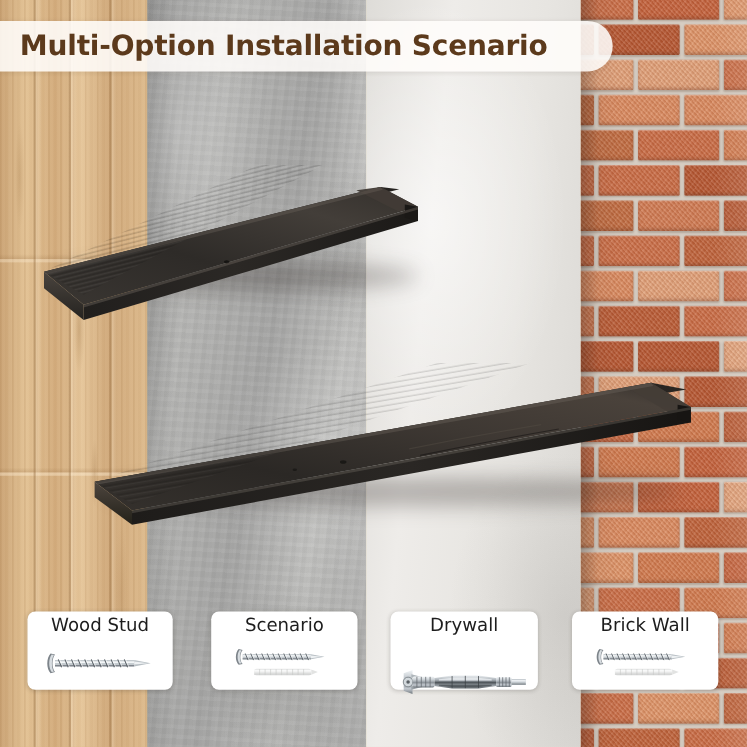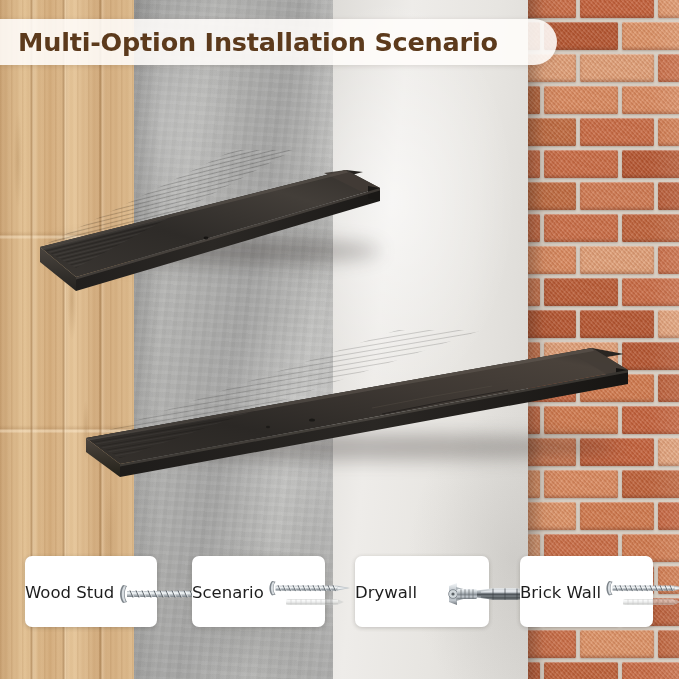--- a/index.html
+++ b/index.html
@@ -206,20 +206,21 @@
     height: 74px;
   }
   .option-card {
     position: absolute;
     top: 0;
     height: 71px;
     background: #ffffff;
     border-radius: 7px;
     box-shadow: 0 1px 4px rgba(40,35,30,0.22);
     display: flex;
+    flex-direction: column;
     align-items: center;
     justify-content: flex-start;
     padding-top: 4px;
     box-sizing: border-box;
   }
   .option-label {
     font-size: 16.5px;
     color: #1d1d1d;
     font-family: "DejaVu Sans", sans-serif;
     line-height: 1.1;

